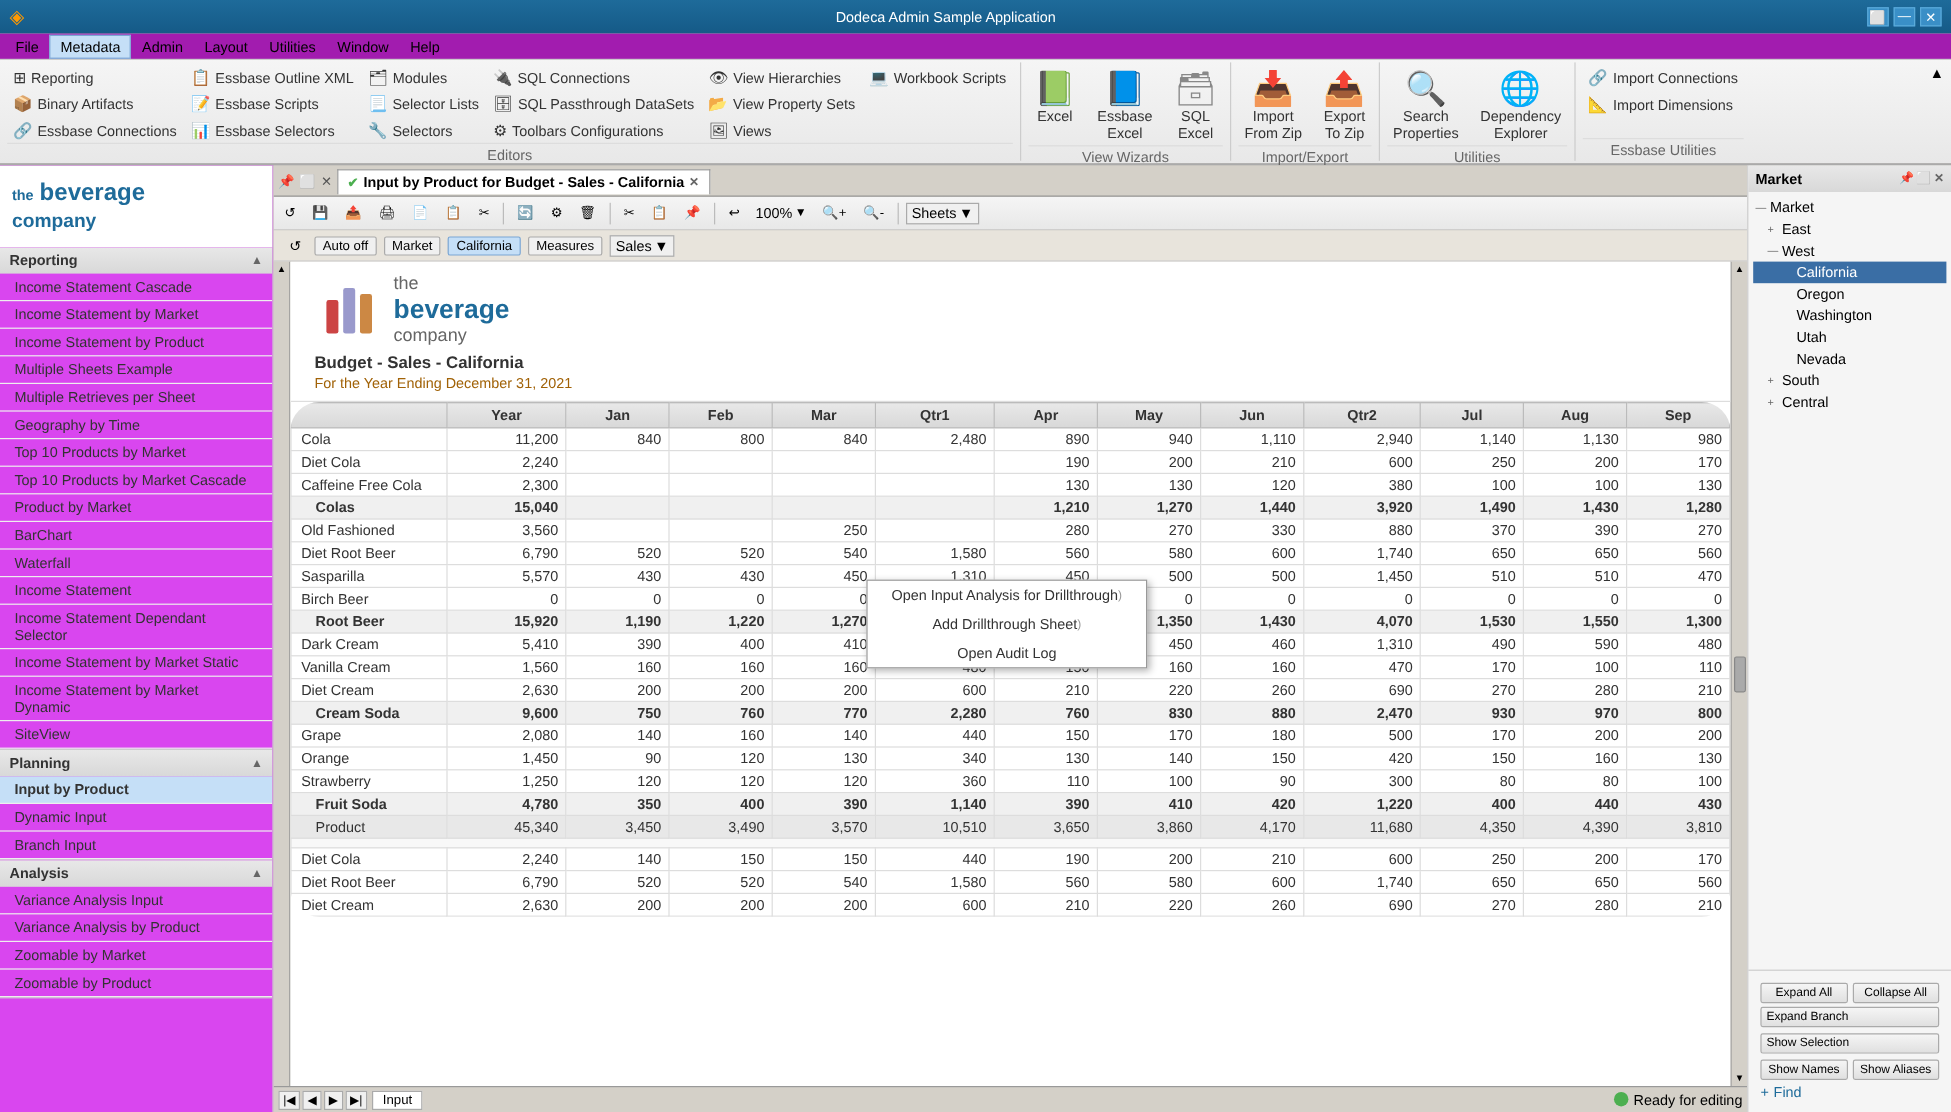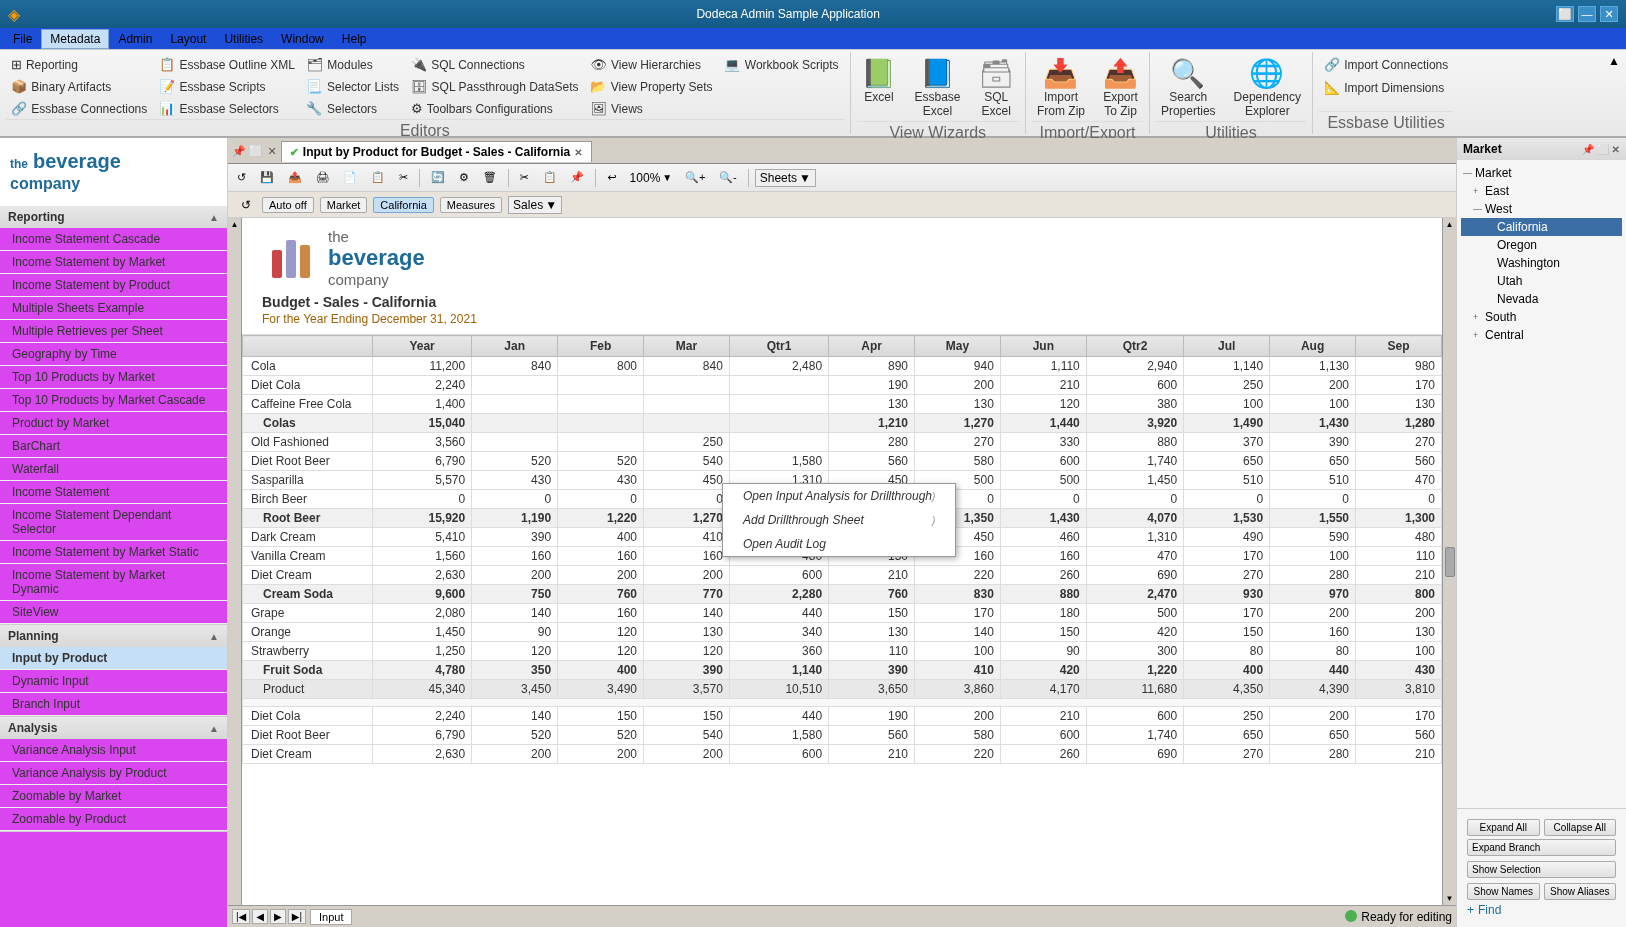--- a/index.html
+++ b/index.html
@@ -16,21 +16,21 @@
       padding: 0 8px;
       font-size: 12px;
     }
     .title-bar-left { display: flex; align-items: center; gap: 6px; }
     .title-bar-title { flex: 1; text-align: center; font-size: 12px; }
     .title-bar-controls { display: flex; gap: 4px; }
     .title-bar-controls span { cursor: pointer; width: 18px; height: 16px; display: flex; align-items: center; justify-content: center; font-size: 11px; color: white; background: #3a8fc7; border: 1px solid #5aaada; }
 
     
     .menu-bar {
-      background: #1d4ed8;
+      background: #a21caf;
       border-bottom: 1px solid #ccc;
       display: flex;
       align-items: center;
       padding: 0 4px;
       height: 22px;
     }
     .menu-item {
       padding: 2px 8px;
       cursor: pointer;
       font-size: 12px;
@@ -51,21 +51,21 @@
     }
     .ribbon-group {
       display: flex;
       flex-direction: column;
       align-items: flex-start;
       border-right: 1px solid #ccc;
       padding: 2px 6px 2px 2px;
       min-width: 60px;
     }
     .ribbon-group-label {
-      font-size: 16px;
+      font-size: 12px;
       color: #666;
       text-align: center;
       width: 100%;
       margin-top: auto;
       padding-top: 2px;
       border-top: 1px solid #ddd;
     }
     .ribbon-items {
       display: flex;
       gap: 2px;
@@ -275,22 +275,21 @@
       z-index: 100;
       min-width: 200px;
     }
     .context-menu-item {
       padding: 5px 20px;
       cursor: pointer;
       font-size: 11px;
       color: #333;
       display: flex;
       align-items: center;
-      justify-content: space-between;
-      font-style: italic;
+      justify-content: center;
     }
     .context-menu-shortcut { color: #999; font-size: 10px; }
 
     
     .right-panel {
       width: 170px;
       background: #f5f5f5;
       border-left: 1px solid #ccc;
       display: flex;
       flex-direction: column;
@@ -670,21 +669,21 @@
             <div>
               <div style="font-size: 15px; color: #666;">the</div>
               <div style="font-size: 22px; color: #1e6b9a; font-weight: bold;">beverage</div>
               <div style="font-size: 15px; color: #666;">company</div>
             </div>
           </div>
           <div style="font-size: 14px; font-weight: bold; color: #333; margin-bottom: 2px;">Budget - Sales - California</div>
           <div style="font-size: 12px; color: #a16207;">For the Year Ending December 31, 2021</div>
         </div>
 
-        <div style="overflow: auto; position: relative;">
+        <div style="overflow: auto; position: relative; border-radius: 24px;">
           <table class="data-table">
             <thead>
               <tr>
                 <th style="width: 130px; text-align: left;"></th>
                 <th>Year</th>
                 <th>Jan</th>
                 <th>Feb</th>
                 <th>Mar</th>
                 <th>Qtr1</th>
                 <th>Apr</th>
@@ -722,21 +721,21 @@
                   <td class="num">190</td>
                   <td class="num">200</td>
                   <td class="num">210</td>
                   <td class="num">600</td>
                   <td class="num">250</td>
                   <td class="num">200</td>
                   <td class="num">170</td>
                 </tr>
                 <tr>
                   <td class="label">Caffeine Free Cola</td>
-                  <td class="num">1,400</td>
+                  <td class="num">2,300</td>
                   <td class="num"></td>
                   <td class="num"></td>
                   <td class="num"></td>
                   <td class="num"></td>
                   <td class="num">130</td>
                   <td class="num">130</td>
                   <td class="num">120</td>
                   <td class="num">380</td>
                   <td class="num">100</td>
                   <td class="num">100</td>

